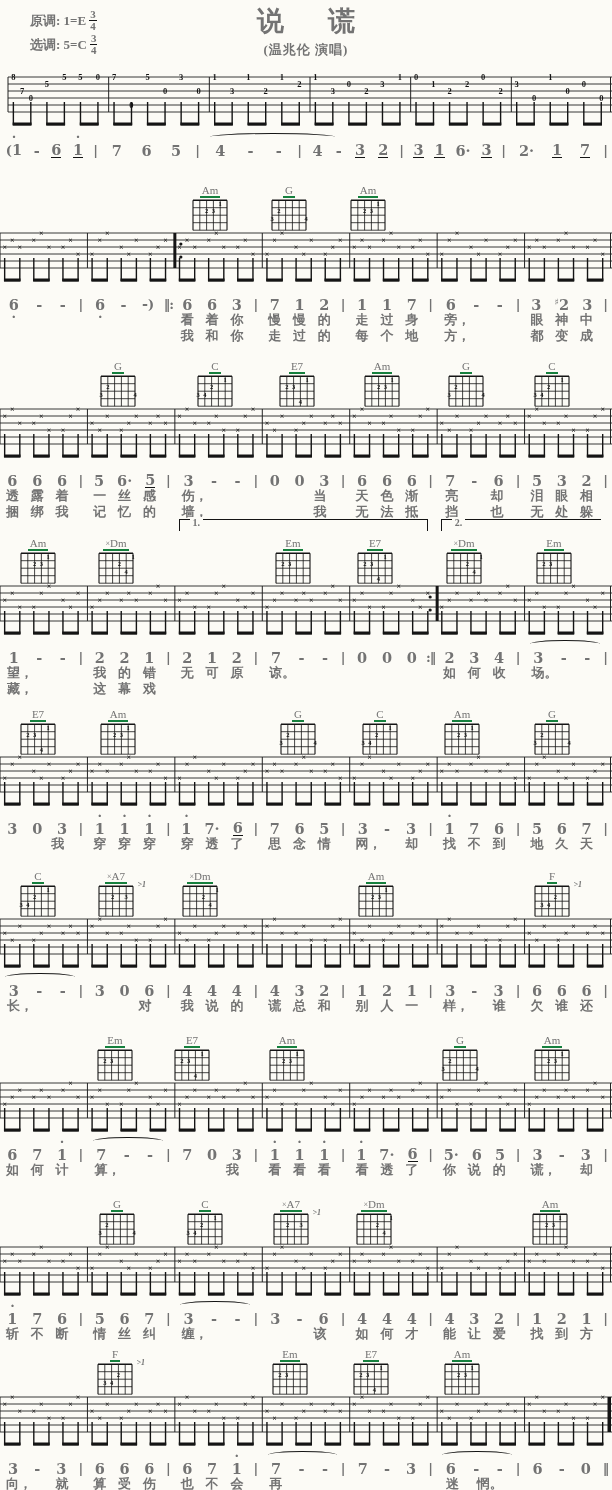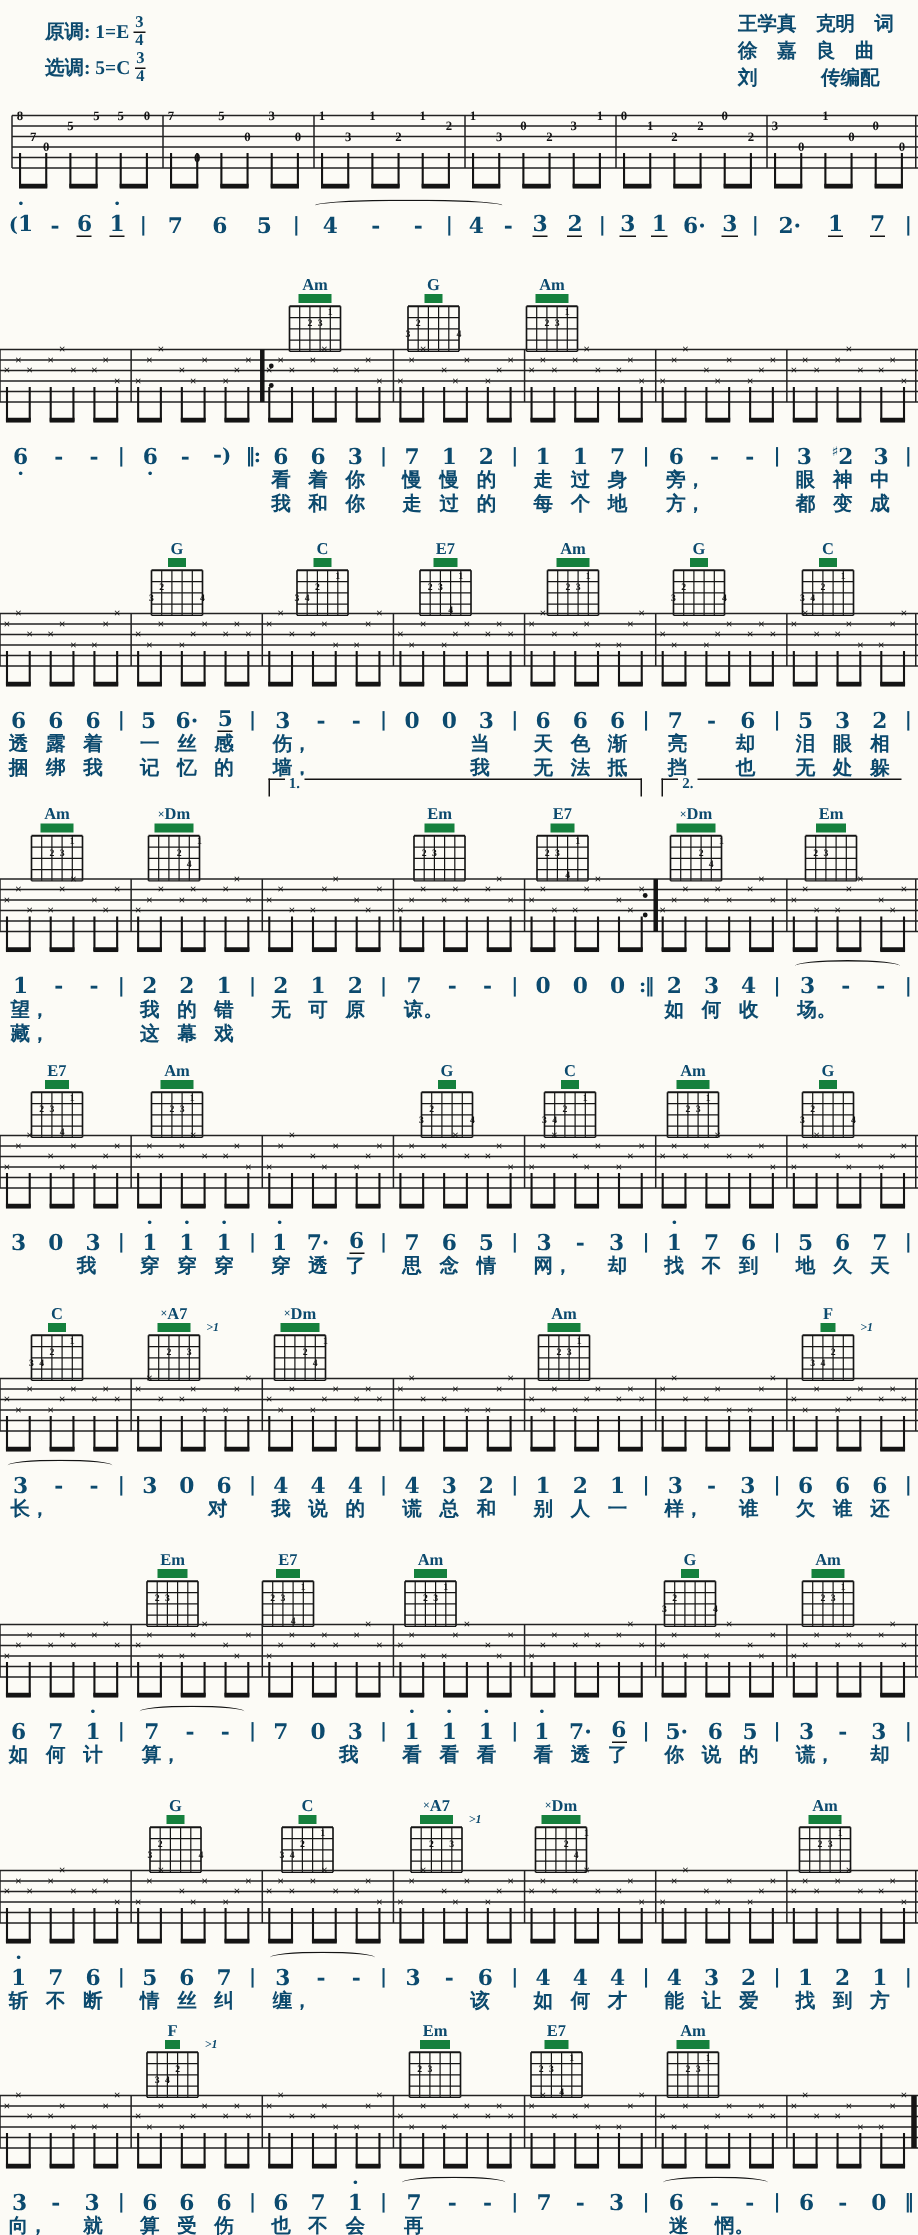--- a/index.html
+++ b/index.html
@@ -1,16 +1,16 @@
 <!DOCTYPE html>
 <html><head>
 <meta charset="utf-8">
 <style>
   html,body{margin:0;padding:0;}
-  #sheet{position:relative;width:612px;height:1490px;background:#fcfbf6;color:#0c4a6e;
+  #sheet{position:relative;width:612px;height:1490px;background:#fcfbf6;color:#737373;
          font-family:"Liberation Serif",serif;overflow:hidden;}
   
   .header{position:absolute;top:6px;left:0;width:612px;height:66px;}
   .keys{position:absolute;left:30px;top:3px;font-size:13px;font-weight:bold;line-height:24px;white-space:nowrap;}
   .frac{display:inline-block;vertical-align:-5px;margin-left:3px;text-align:center;
         font-size:11px;line-height:11px;font-weight:bold;}
   .frac .fn{display:block;border-bottom:1.4px solid #141414;padding:0 1px;}
   .frac .fd{display:block;}
   .titleblk{position:absolute;left:186px;top:0;width:240px;text-align:center;}
   .title{font-size:27px;font-weight:bold;letter-spacing:44px;padding-left:44px;white-space:nowrap;line-height:30px;}
@@ -19,21 +19,21 @@
            white-space:pre;text-align:left;}
   
   .system{position:absolute;left:0;width:612px;}
   .system>div{position:absolute;left:0;width:612px;}
   .voltarow{height:13px;}
   .volta{position:absolute;top:1px;height:11px;border-top:1.6px solid #141414;border-left:1.6px solid #141414;}
   .volta.closed{border-right:1.6px solid #141414;}
   .vlabel{position:absolute;left:10px;top:-3px;font-size:10px;font-weight:bold;background:#fcfbf6;padding:0 3px;line-height:11px;}
   .chordrow{height:50px;}
   .chord{position:absolute;top:2px;width:40px;text-align:center;}
-  .cname{font-size:11px;font-weight:bold;line-height:11px;border-bottom:6px solid #15803d;
+  .cname{font-size:11px;font-weight:normal;line-height:11px;border-bottom:2px solid #15803d;
          display:inline-block;padding:0 2px;white-space:nowrap;}
   .mute{font-size:8px;vertical-align:1px;}
   .barre{position:absolute;right:-10px;top:14px;font-size:8px;font-style:italic;font-weight:bold;}
   .cgrid{display:block;margin:1px auto 0;}
   .staffwrap{height:62px;}
   .jprow{display:grid;align-items:end;height:20px;position:relative;
          font-family:"DejaVu Serif",serif;font-size:14.5px;font-weight:bold;line-height:15px;}
   .jpcell{display:flex;justify-content:space-around;align-items:flex-end;}
   .jpsep{text-align:center;font-size:13px;line-height:15px;}
   .jpsep.rep{letter-spacing:-1px;}
@@ -53,23 +53,24 @@
 </style>
 </head>
 <body>
 
 <div id="sheet">
   <div class="header">
     <div class="keys">
       <div><span>原调: 1=E</span><span class="frac"><span class="fn">3</span><span class="fd">4</span></span></div>
       <div><span>选调: 5=C</span><span class="frac"><span class="fn">3</span><span class="fd">4</span></span></div>
     </div>
-    <div class="credits"><span>王学真　克明　词</span>
-<span>徐　嘉　良　曲</span>
-<span>刘　　　 传编配</span></div>
+    <div class="titleblk">
+      <div class="title">说谎</div>
+      <div class="performer">(温兆伦 演唱)</div>
+    </div>
   </div>
 <div class="system" style="top: 72px;">
       <div class="staffwrap" style="top: 0px;"><svg width="612" height="60">
           <line x1="8" y1="5" x2="612" y2="5" stroke="#222" stroke-width="0.9"></line>
           <line x1="8" y1="12" x2="612" y2="12" stroke="#222" stroke-width="0.9"></line>
           <line x1="8" y1="19" x2="612" y2="19" stroke="#222" stroke-width="0.9"></line>
           <line x1="8" y1="26" x2="612" y2="26" stroke="#222" stroke-width="0.9"></line>
           <line x1="8" y1="33" x2="612" y2="33" stroke="#222" stroke-width="0.9"></line>
           <line x1="8" y1="40" x2="612" y2="40" stroke="#222" stroke-width="0.9"></line>
           <line x1="8" y1="5" x2="8" y2="40" stroke="#222" stroke-width="1"></line>

